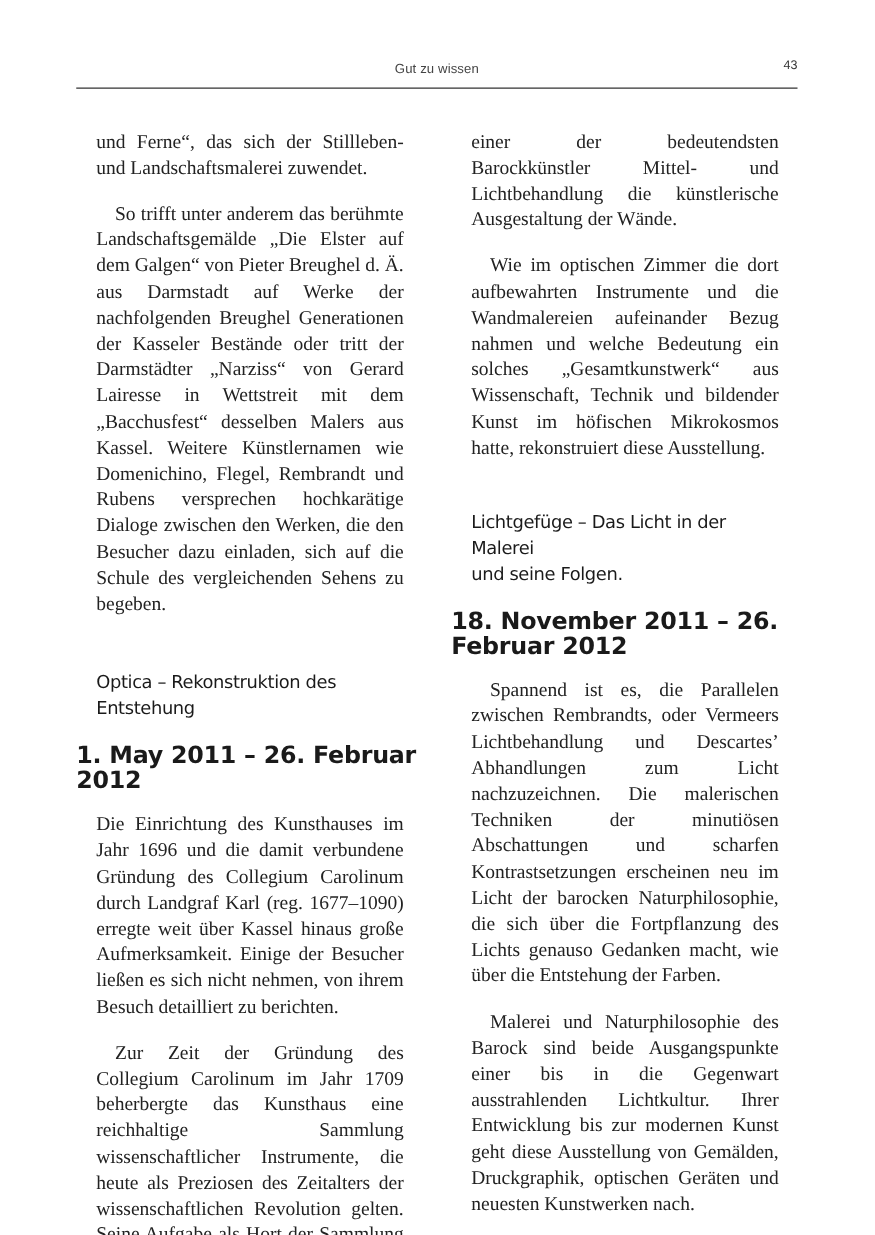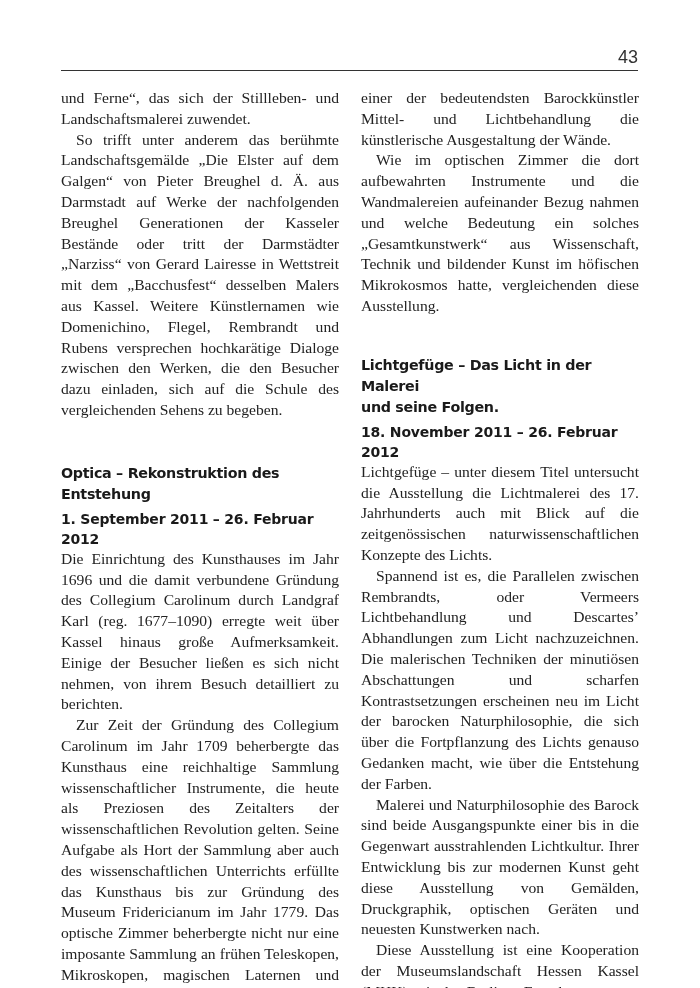--- a/index.html
+++ b/index.html
@@ -1,65 +1,65 @@
 <!DOCTYPE html>
 <html><head>
 <meta charset="utf-8">
 <style>
   html, body { margin: 0; padding: 0; background: #ffffff; }
   body { width: 700px; height: 988px; position: relative; overflow: hidden; color: #1f1f1f; }
   .header { position: absolute; left: 61px; top: 47px; width: 577px; height: 24px; }
   .header-title { position: absolute; left: 0; right: 0; top: 2px; text-align: center;
     font-family: "Liberation Sans", sans-serif; font-size: 10.5px; color: #444; letter-spacing: 0.1px; }
   .page-number { position: absolute; right: 0; top: 0; font-family: "Liberation Sans", sans-serif;
-    font-size: 18px; color: #333; }
+    font-size: 10px; color: #333; }
   .rule { position: absolute; left: 61px; top: 70px; width: 577px; height: 0; border-top: 1.4px solid #333; }
   .col { position: absolute; top: 88px; width: 278px; }
   .col.left { left: 61px; }
   .col.right { left: 361px; }
-  p { margin: 0; font-family: "Liberation Serif", serif; font-size: 15.6px; line-height: 20.8px;
+  p { margin: 16px; font-family: "Liberation Serif", serif; font-size: 15.6px; line-height: 20.8px;
     text-align: justify; hyphens: manual; color: #222; }
   p.indent { text-indent: 15px; }
   .section { margin-top: 42px; }
   .section-title { font-family: "DejaVu Sans", sans-serif; font-size: 14.3px; line-height: 21px;
-    color: #1a1a1a; margin: 0; font-weight: bold; letter-spacing: -0.3px; }
-  .section-dates { font-family: "DejaVu Sans", sans-serif; font-size: 14px; line-height: 20px;
+    color: #1a1a1a; margin: 16px; font-weight: normal; letter-spacing: -0.3px; }
+  .section-dates { font-family: "DejaVu Sans", sans-serif; font-size: 19px; line-height: 20px;
     font-weight: bold; color: #1a1a1a; margin: 4px 0 0 0; letter-spacing: -0.2px; }
   .right .section { margin-top: 38px; }
 </style>
 </head>
 <body>
 
 <div class="header">
+  <span class="header-title">Gut zu wissen</span>
   <span class="page-number">43</span>
 </div>
 <div class="rule"></div>
 
 <div class="col left">
   <p>und Ferne“, das sich der Stillleben- und Landschaftsmalerei zuwendet.</p>
   <p class="indent">So trifft unter anderem das berühmte Landschaftsgemälde „Die Elster auf dem Galgen“ von Pieter Breughel d. Ä. aus Darmstadt auf Werke der nachfolgenden Breughel Generationen der Kasseler Bestände oder tritt der Darmstädter „Narziss“ von Gerard Lairesse in Wettstreit mit dem „Bacchusfest“ desselben Malers aus Kassel. Weitere Künstlernamen wie Domenichino, Flegel, Rembrandt und Rubens versprechen hochkarätige Dialoge zwischen den Werken, die den Besucher dazu einladen, sich auf die Schule des vergleichenden Sehens zu begeben.</p>
 
   <div class="section">
     <h2 class="section-title">
       <span>Optica – Rekonstruktion des Entstehung</span><br>
     </h2>
-    <div class="section-dates">1. September 2011 – 26. Februar 2012</div>
+    <div class="section-dates">1. May 2011 – 26. Februar 2012</div>
     <p>Die Einrichtung des Kunsthauses im Jahr 1696 und die damit verbundene Gründung des Collegium Carolinum durch Landgraf Karl (reg. 1677–1090) erregte weit über Kassel hinaus große Aufmerksamkeit. Einige der Besucher ließen es sich nicht nehmen, von ihrem Besuch detailliert zu berichten.</p>
     <p class="indent">Zur Zeit der Gründung des Collegium Carolinum im Jahr 1709 beherbergte das Kunsthaus eine reichhaltige Sammlung wissenschaftlicher Instrumente, die heute als Preziosen des Zeitalters der wissenschaftlichen Revolution gelten. Seine Aufgabe als Hort der Sammlung aber auch des wissenschaftlichen Unterrichts erfüllte das Kunsthaus bis zur Gründung des Museum Fridericianum im Jahr 1779. Das optische Zimmer beherbergte nicht nur eine imposante Sammlung an frühen Teleskopen, Mikroskopen, magischen Laternen und Brennapparaten. Mit Johann Oswald Harms (1643–1708) unternahm</p>
   </div>
 </div>
 
 <div class="col right">
   <p>einer der bedeutendsten Barockkünstler Mittel- und Lichtbehandlung die künstlerische Ausgestaltung der Wände.</p>
-  <p class="indent">Wie im optischen Zimmer die dort aufbewahrten Instrumente und die Wandmalereien aufeinander Bezug nahmen und welche Bedeutung ein solches „Gesamtkunstwerk“ aus Wissenschaft, Technik und bildender Kunst im höfischen Mikrokosmos hatte, vergleichenden diese Ausstellung.</p>
+  <p class="indent">Wie im optischen Zimmer die dort aufbewahrten Instrumente und die Wandmalereien aufeinander Bezug nahmen und welche Bedeutung ein solches „Gesamtkunstwerk“ aus Wissenschaft, Technik und bildender Kunst im höfischen Mikrokosmos hatte, rekonstruiert diese Ausstellung.</p>
 
   <div class="section">
     <h2 class="section-title">
       <span>Lichtgefüge – Das Licht in der Malerei</span><br>
       <span>und seine Folgen.</span>
     </h2>
     <div class="section-dates">18. November 2011 – 26. Februar 2012</div>
-    <p>Lichtgefüge – unter diesem Titel untersucht die Ausstellung die Lichtmalerei des 17. Jahrhunderts auch mit Blick auf die zeitgenössischen naturwissenschaftlichen Konzepte des Lichts.</p>
     <p class="indent">Spannend ist es, die Parallelen zwischen Rembrandts, oder Vermeers Lichtbehandlung und Descartes’ Abhandlungen zum Licht nachzuzeichnen. Die malerischen Techniken der minutiösen Abschattungen und scharfen Kontrastsetzungen erscheinen neu im Licht der barocken Naturphilosophie, die sich über die Fortpflanzung des Lichts genauso Gedanken macht, wie über die Entstehung der Farben.</p>
     <p class="indent">Malerei und Naturphilosophie des Barock sind beide Ausgangspunkte einer bis in die Gegenwart ausstrahlenden Lichtkultur. Ihrer Entwicklung bis zur modernen Kunst geht diese Ausstellung von Gemälden, Druckgraphik, optischen Geräten und neuesten Kunstwerken nach.</p>
     <p class="indent">Diese Ausstellung ist eine Kooperation der Museumslandschaft Hessen Kassel (MHK) mit der Berliner Forschungsgruppe Historische Lichtgefüge.</p>
   </div>
 </div>
 
 </body></html>

